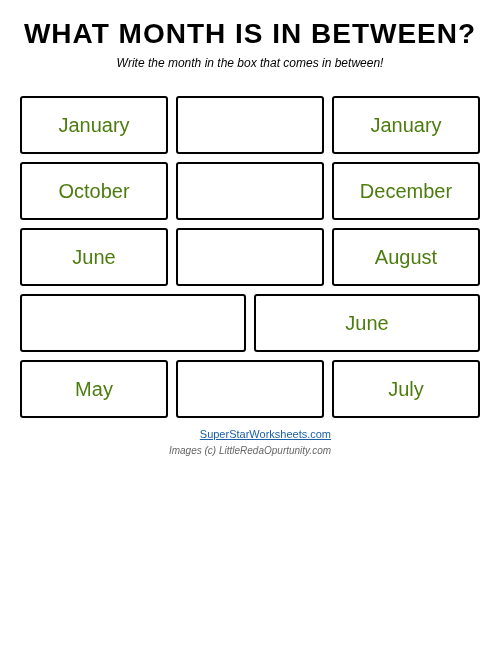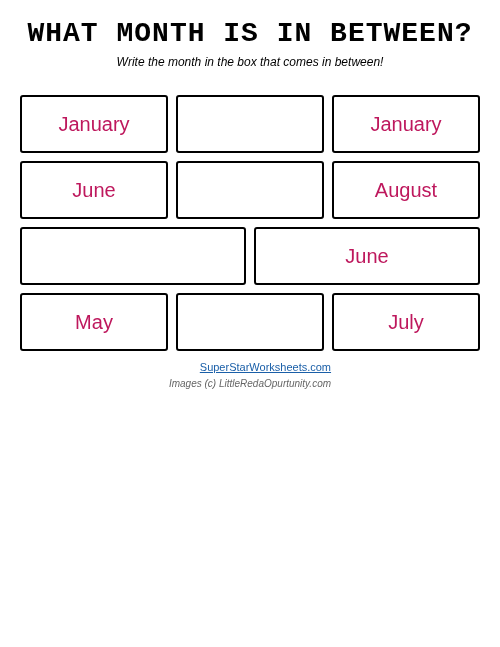--- a/index.html
+++ b/index.html
@@ -13,21 +13,21 @@
       min-height: 647px;
       background: #ffffff;
       font-family: Arial, sans-serif;
       display: flex;
       flex-direction: column;
       align-items: center;
       padding: 18px 20px 10px 20px;
     }
 
     .title {
-      font-family: Liberation Mono, monospace;
+      font-family: Liberation Sans, sans-serif;
       font-size: 28px;
       font-weight: 900;
       text-transform: uppercase;
       text-align: center;
       letter-spacing: 1px;
       margin-bottom: 6px;
       color: #000;
     }
 
     .subtitle {
@@ -57,21 +57,21 @@
     .cell {
       flex: 1;
       height: 58px;
       border: 2px solid #000;
       border-radius: 3px;
       display: flex;
       align-items: center;
       justify-content: center;
       font-size: 20px;
       font-family: 'Comic Sans MS', cursive, sans-serif;
-      color: #be185d;
+      color: #4d7c0f;
       background: #fff;
     }
 
     .cell.input-cell {
       background: #fff;
     }
 
     .footer {
       margin-top: 10px;
       text-align: right;
@@ -97,20 +97,25 @@
 <h1 class="title">WHAT MONTH IS IN BETWEEN?</h1>
 <p class="subtitle">Write the month in the box that comes in between!</p>
 
 <div class="rows-container">
 <div class="row">
       <div class="cell">January</div>
       <div class="cell input-cell"></div>
       <div class="cell">January</div>
     </div>
     <div class="row">
+      <div class="cell">October</div>
+      <div class="cell input-cell"></div>
+      <div class="cell">December</div>
+    </div>
+    <div class="row">
       <div class="cell">June</div>
       <div class="cell input-cell"></div>
       <div class="cell">August</div>
     </div>
     <div class="row">
       <div class="cell input-cell"></div>
       <div class="cell">June</div>
     </div>
     <div class="row">
       <div class="cell">May</div>

